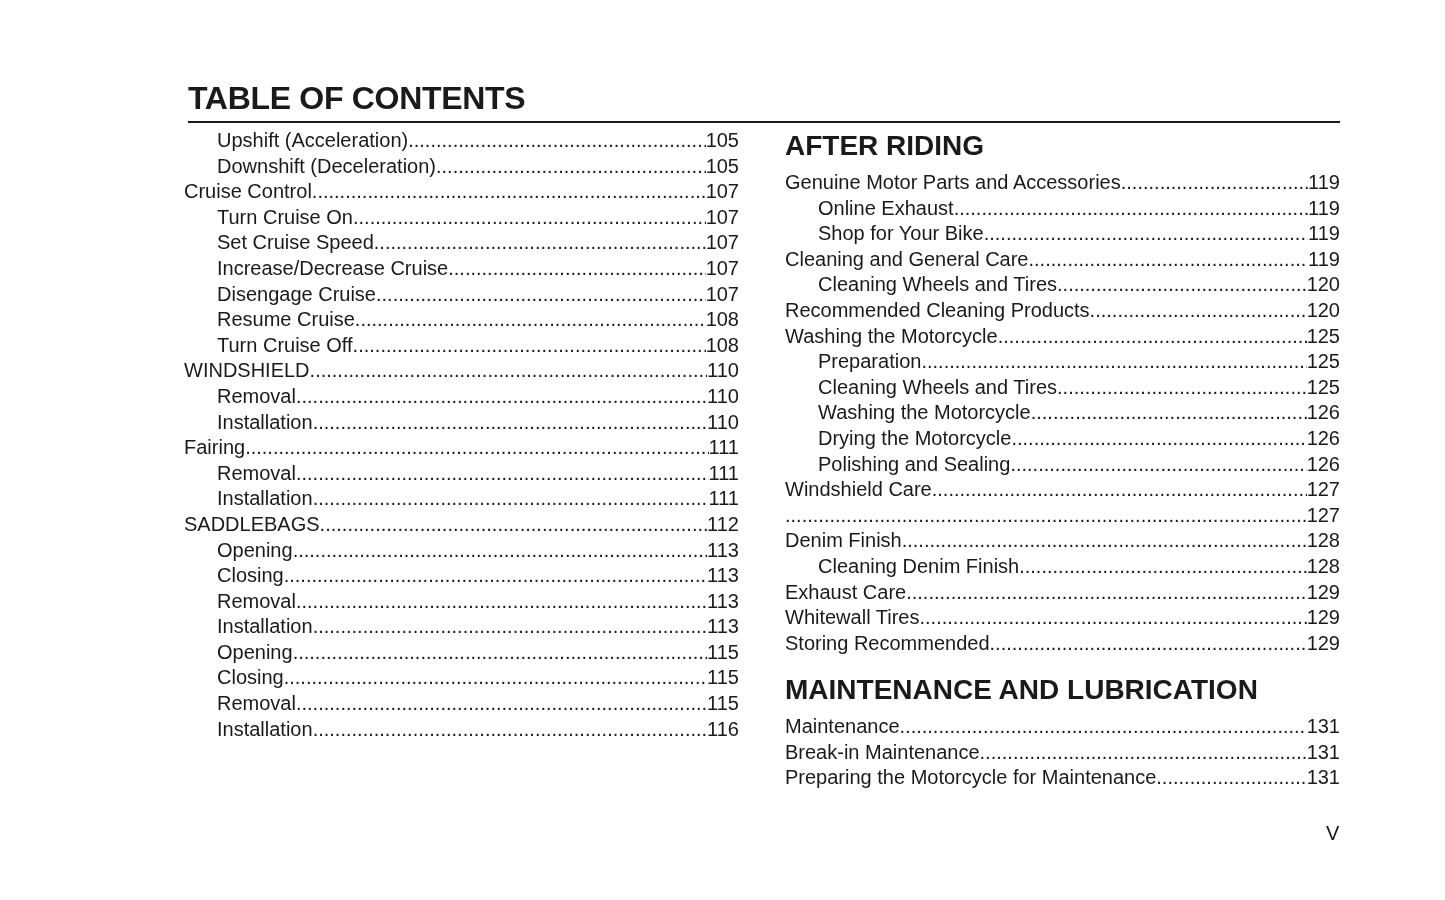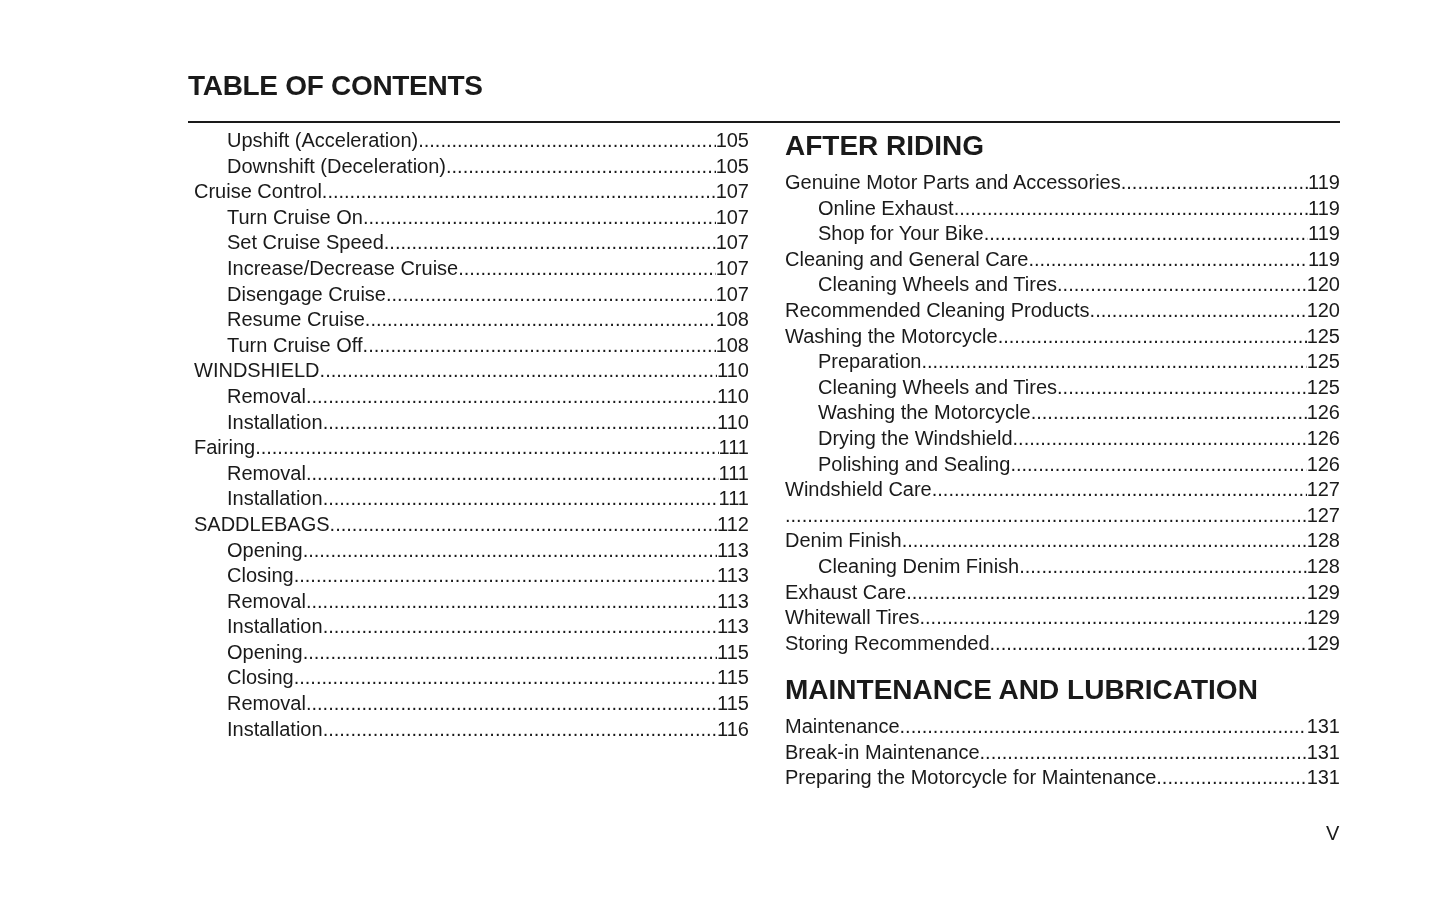--- a/index.html
+++ b/index.html
@@ -1,21 +1,21 @@
 <!DOCTYPE html>
 <html><head>
 <meta charset="utf-8">
 <style>
   html, body { margin:0; padding:0; background:#ffffff; }
   body { width:1445px; height:900px; position:relative; overflow:hidden;
          font-family:"Liberation Sans", sans-serif; color:#1a1a1a; }
-  .title { position:absolute; left:188px; top:70px; font-size:28px; font-weight:bold; letter-spacing:-0.3px; }
+  .title { position:absolute; left:188px; top:80px; font-size:32px; font-weight:bold; letter-spacing:-0.3px; }
   .rule { position:absolute; left:188px; top:121px; width:1152px; height:2px; background:#1a1a1a; }
   .col { position:absolute; top:128px; width:555px; }
-  .col.left { left:194px; }
+  .col.left { left:184px; }
   .col.right { left:785px; }
   .entry { display:flex; align-items:baseline; height:25.6px; font-size:20px; line-height:25.6px; white-space:nowrap; overflow:hidden; }
   .entry.indent { padding-left:33px; }
   .entry .label { flex:0 0 auto; }
   .entry .dots { flex:1 1 auto; overflow:hidden; white-space:nowrap; }
   .entry .dots::before { content:"....................................................................................................................................................................................................."; }
   .entry .page { flex:0 0 auto; }
   .section { font-size:28px; font-weight:bold; height:36px; line-height:36px; margin-bottom:6px; }
   .section.second { margin-top:16px; }
   .folio { position:absolute; left:1326px; top:822px; font-size:20px; }
@@ -195,21 +195,21 @@
       <span class="label">Cleaning Wheels and Tires</span>
       <span class="dots"></span>
       <span class="page">125</span>
     </div>
     <div class="entry indent">
       <span class="label">Washing the Motorcycle</span>
       <span class="dots"></span>
       <span class="page">126</span>
     </div>
     <div class="entry indent">
-      <span class="label">Drying the Windshield</span>
+      <span class="label">Drying the Motorcycle</span>
       <span class="dots"></span>
       <span class="page">126</span>
     </div>
     <div class="entry indent">
       <span class="label">Polishing and Sealing</span>
       <span class="dots"></span>
       <span class="page">126</span>
     </div>
     <div class="entry">
       <span class="label">Windshield Care</span>

